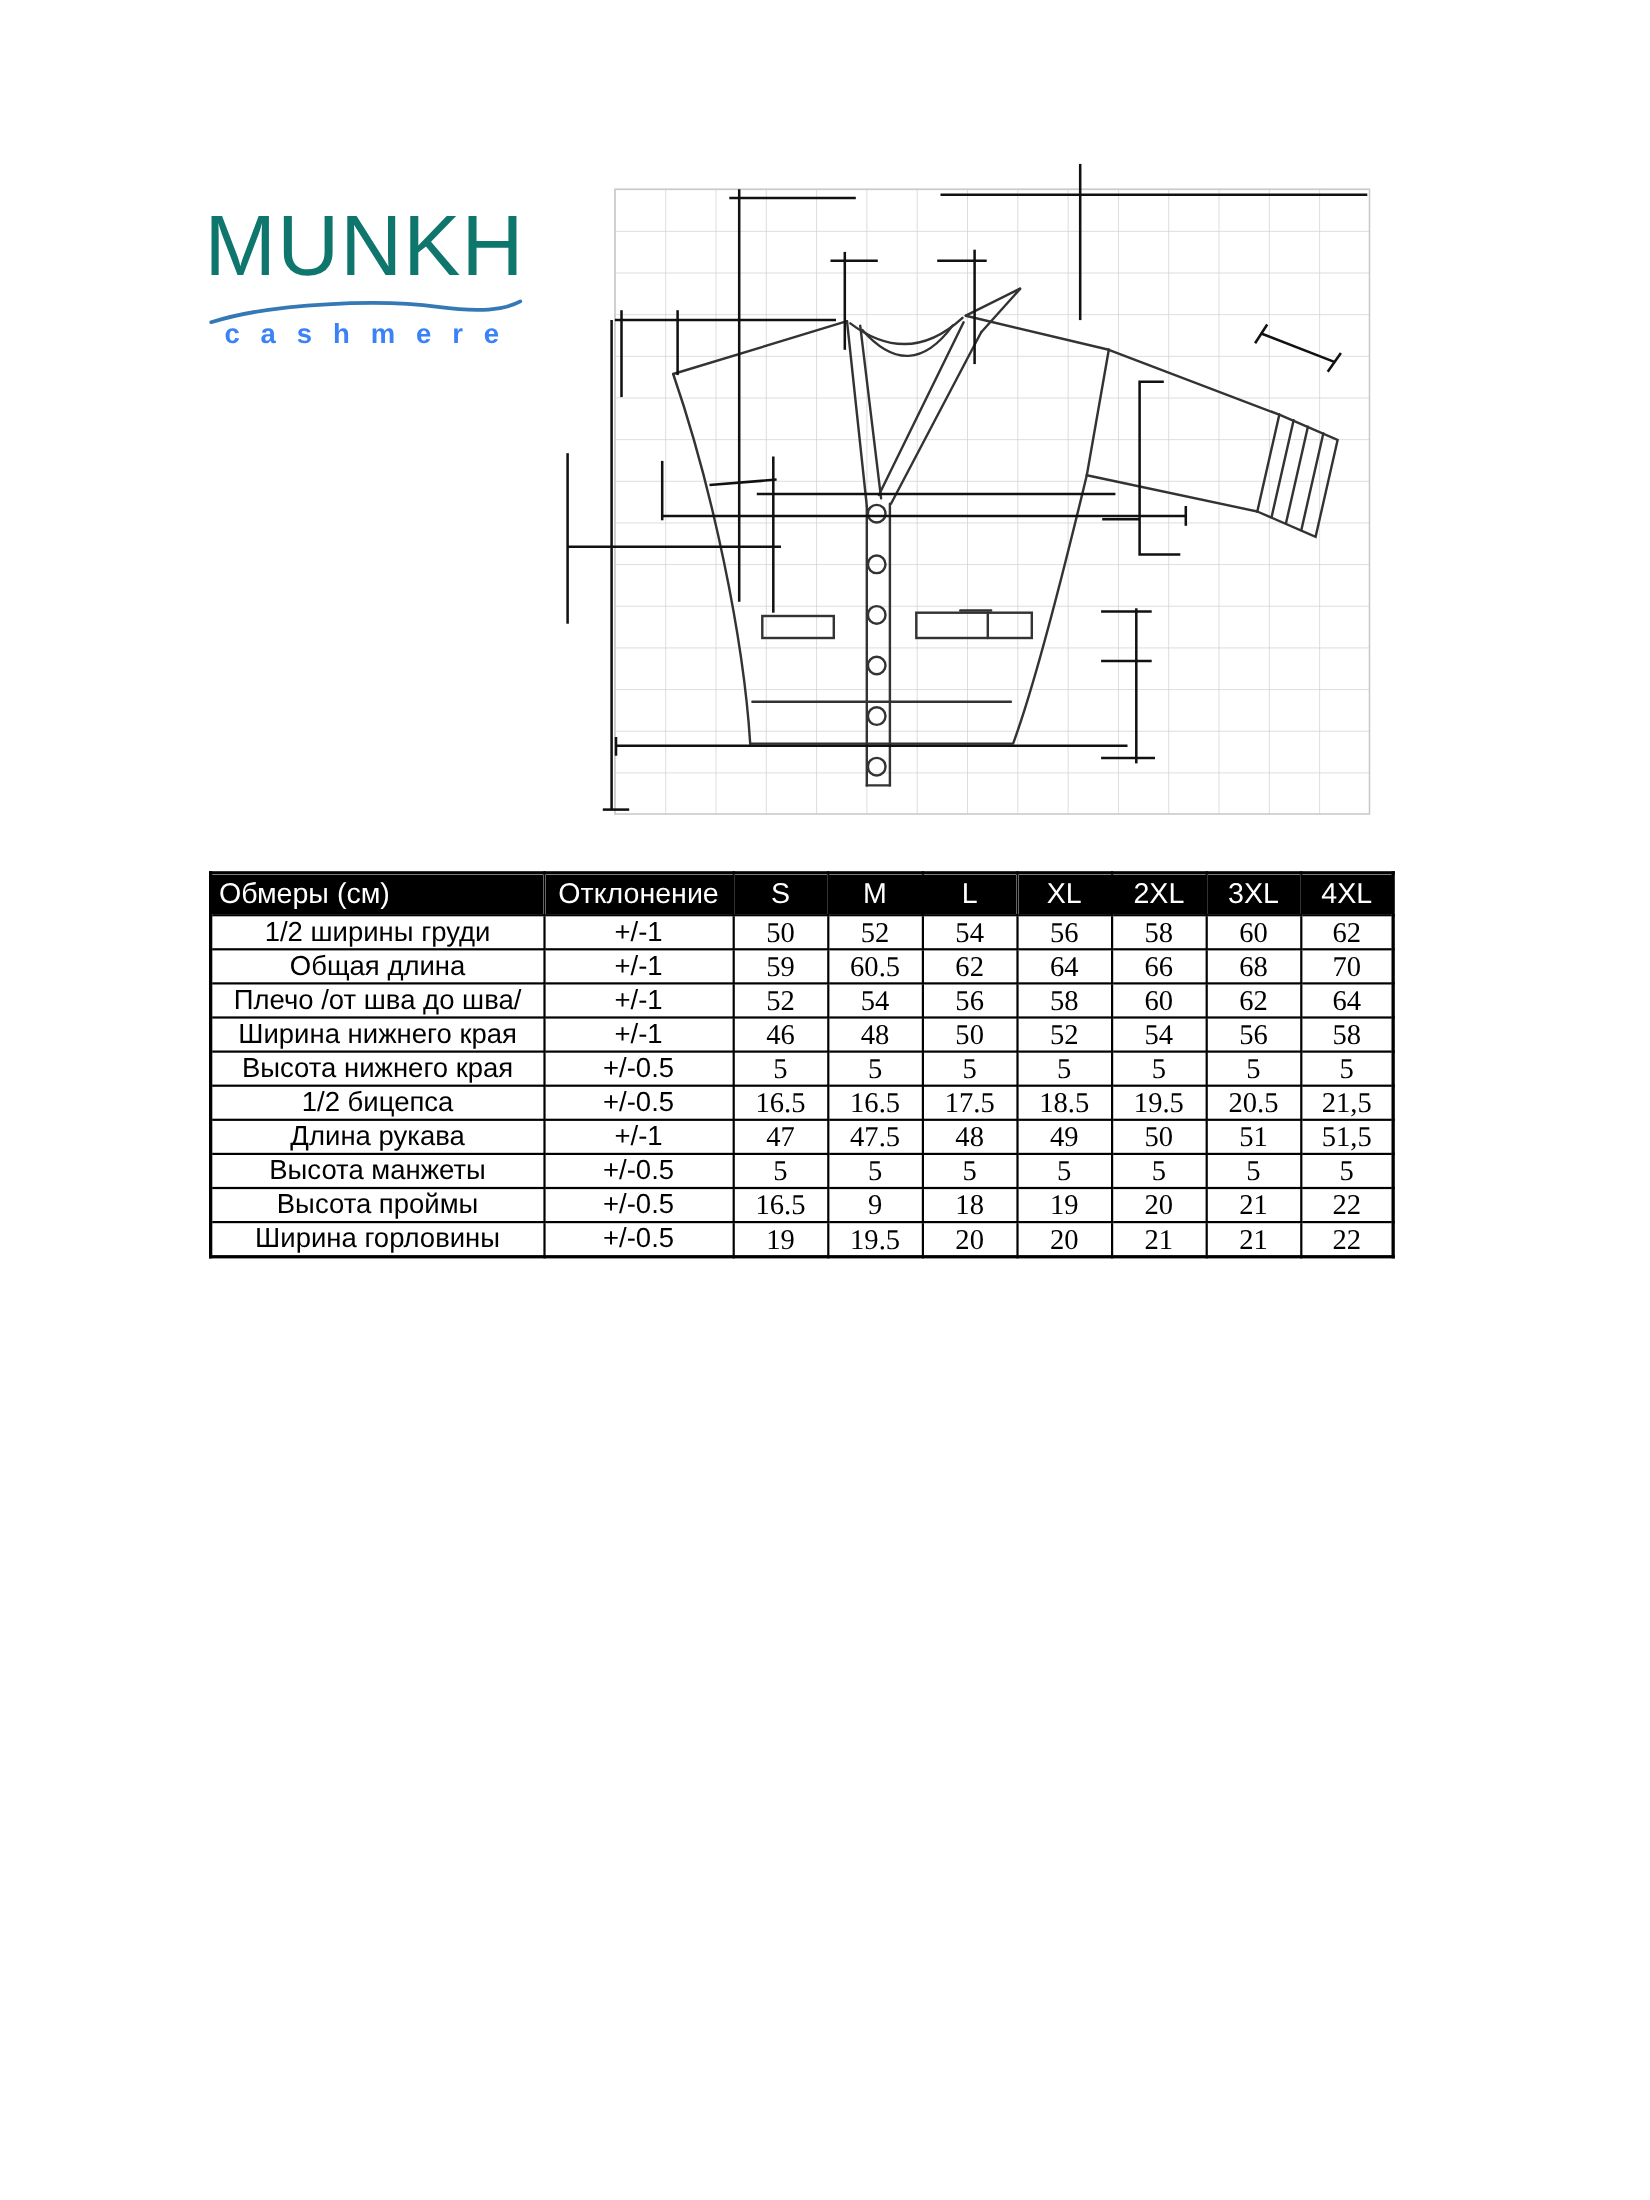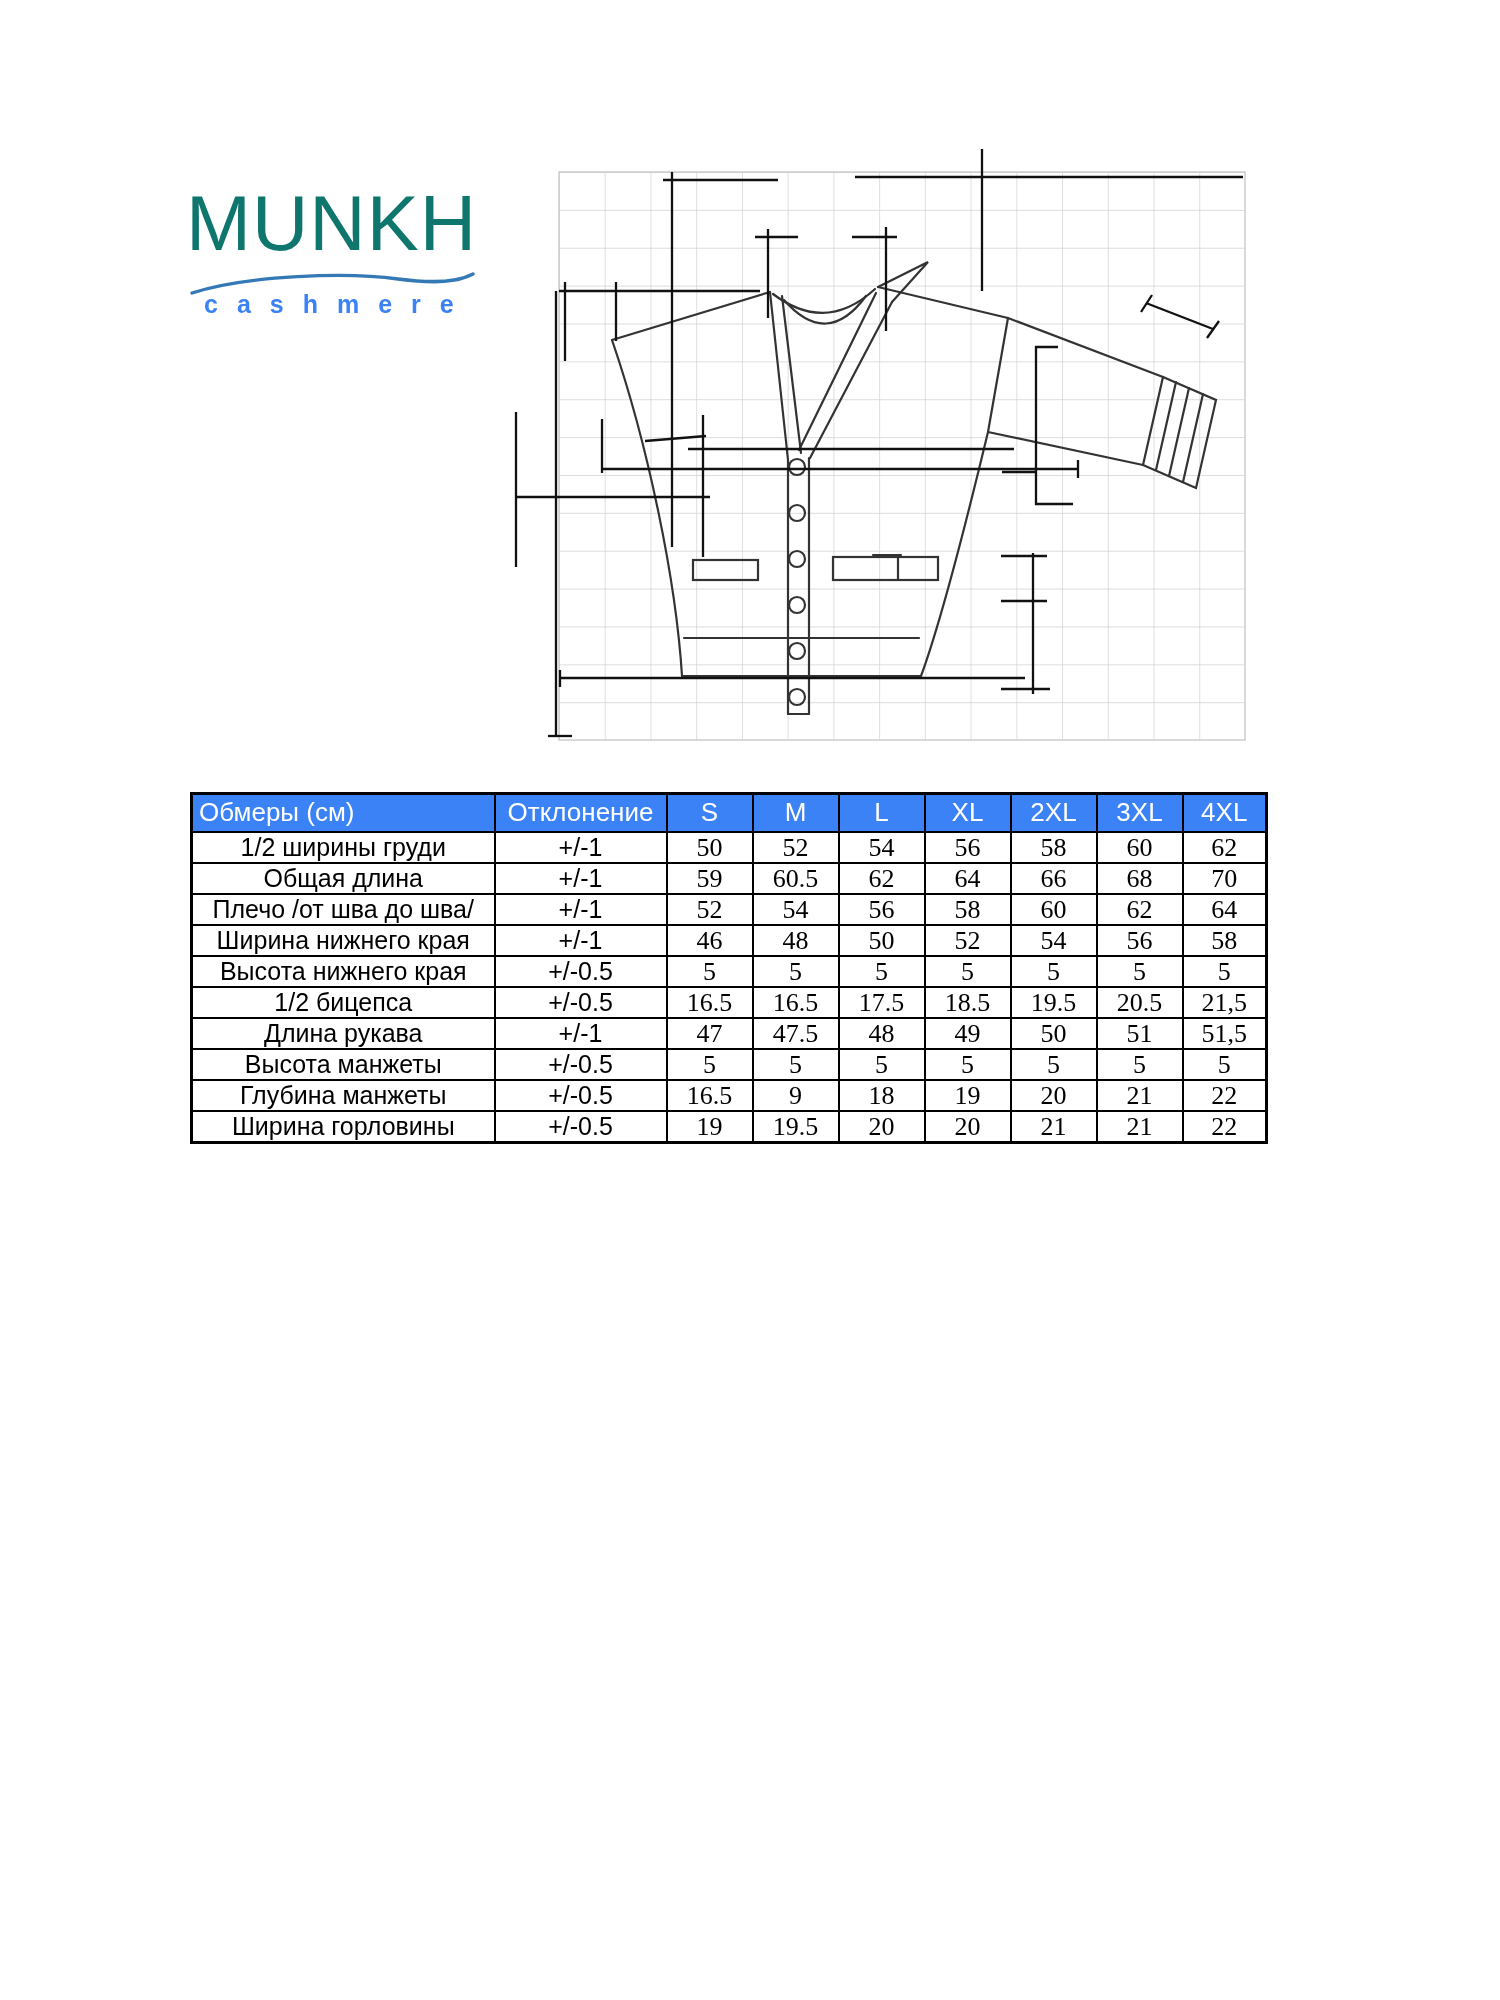--- a/index.html
+++ b/index.html
@@ -23,21 +23,21 @@
   
   table.size-table{
     position:absolute;left:190px;top:792px;width:1075px;
     border-collapse:collapse;table-layout:fixed;border:3px solid #000;
   }
   .size-table th,.size-table td{
     border:2px solid #000;padding:0 6px;height:29px;
     line-height:1.05;white-space:nowrap;overflow:hidden;
   }
   .size-table thead th{
-    background:#3b82f6;color:#fff;border-color:#000;height:36px;
+    background:#000000;color:#fff;border-color:#000;height:36px;
     font-weight:normal;font-size:26px;text-align:center;
   }
   .size-table thead th.h-label{text-align:left;}
   td.label{text-align:center;font-size:25px;}
   td.tol{text-align:center;font-size:25px;}
   td.num{
     text-align:center;font-size:26px;
     font-family:"Liberation Serif", serif;
   }
 </style>
@@ -254,21 +254,21 @@
       <td class="tol">+/-0.5</td>
       <td class="num">5</td>
       <td class="num">5</td>
       <td class="num">5</td>
       <td class="num">5</td>
       <td class="num">5</td>
       <td class="num">5</td>
       <td class="num">5</td>
     </tr>
     <tr>
-      <td class="label">Глубина манжеты</td>
+      <td class="label">Высота проймы</td>
       <td class="tol">+/-0.5</td>
       <td class="num">16.5</td>
       <td class="num">9</td>
       <td class="num">18</td>
       <td class="num">19</td>
       <td class="num">20</td>
       <td class="num">21</td>
       <td class="num">22</td>
     </tr>
     <tr>

